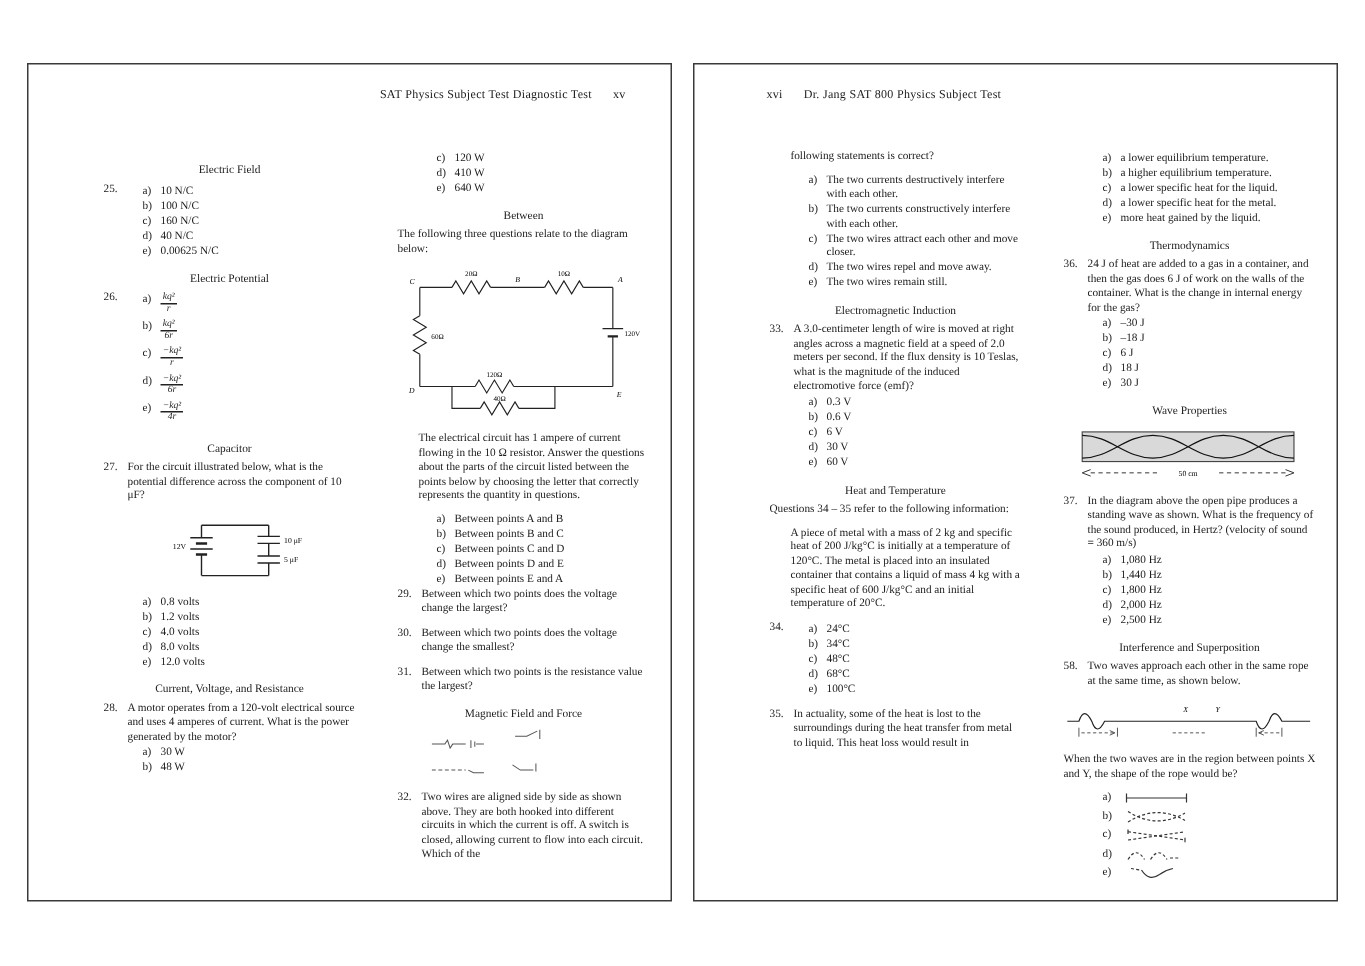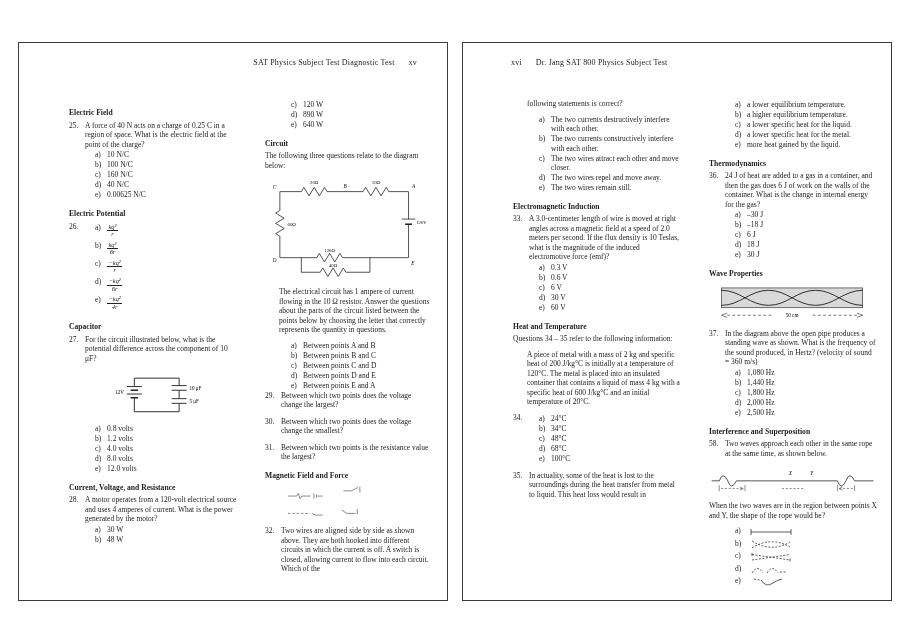--- a/index.html
+++ b/index.html
@@ -9,21 +9,21 @@
   .page{position:absolute;top:42px;width:430px;height:559px;background:#fff;
     border:1px solid #3a3a3a;overflow:hidden;padding-left:44px;}
   #left-page{left:18px}
   #right-page{left:462px}
   .page-header{position:absolute;top:15px;font-size:8px;letter-spacing:.2px;white-space:nowrap;}
   #left-page .page-header{right:30px}
   #right-page .page-header{left:48px}
   .page-header .gap{display:inline-block;width:14px}
   .cols{position:absolute;top:56px;left:50px;right:14px;bottom:6px;display:flex;gap:28px;}
   .col{width:50%;min-width:0;font-size:7.5px;line-height:9.5px;}
-  .sec-heading{text-align:left;font-weight:bold;font-size:7.6px;margin:9px 0 3px;}
+  .sec-heading{text-align:center;font-weight:normal;font-size:7.6px;margin:9px 0 3px;}
   .para{margin:0 0 6px 14px;}
   .para.flush{margin-left:0;}
   .question{display:flex;margin:0 0 7px 0;justify-content:flex-end;}
   .qnum{flex:none;width:13px;margin-right:3px;}
   .qbody{flex:1;min-width:0;}
   .opts{margin-top:1px;}
   .opt{display:flex;align-items:flex-start;margin-left:26px;margin-bottom:.5px;}
   .question .opt{margin-left:10px;}
   .letter{flex:none;width:12px;}
   .otext{flex:1;min-width:0;}
@@ -46,21 +46,20 @@
   <div class="page" id="left-page">
     <div class="page-header">
       <span>SAT Physics Subject Test Diagnostic Test</span><span class="gap"></span><span>xv</span>
     </div>
     <div class="cols">
       <div class="col" id="lp-c0">
           <div class="sec-heading">Electric Field</div>
           <div class="question">
             <span class="qnum">25.</span>
             <div class="qbody">
-              <div class="qtext">A force of 40 N acts on a charge of 0.25 C in a region of space. What is the electric field at the point of the charge?</div>
               <div class="opts">
                 <div class="opt">
                   <span class="letter">a)</span>
                   <span class="otext">10 N/C</span>
                 </div>
                 <div class="opt">
                   <span class="letter">b)</span>
                   <span class="otext">100 N/C</span>
                 </div>
                 <div class="opt">
@@ -181,28 +180,28 @@
           </div>
         </div>
       <div class="col" id="lp-c1">
           <div class="opts opts-block">
             <div class="opt">
               <span class="letter">c)</span>
               <span class="otext">120 W</span>
             </div>
             <div class="opt">
               <span class="letter">d)</span>
-              <span class="otext">890 W</span>
+              <span class="otext">410 W</span>
             </div>
             <div class="opt">
               <span class="letter">e)</span>
               <span class="otext">640 W</span>
             </div>
           </div>
-          <div class="sec-heading">Circuit</div>
+          <div class="sec-heading">Between</div>
           <div class="para flush">The following three questions relate to the diagram below:</div>
           <div class="diagram dg-main_circuit">
   <svg width="163" height="105" viewBox="0 0 190 122">
     <g stroke="#222" stroke-width="0.9" fill="none">
       <path d="M15,18 H40 M70,18 H112 M142,18 H165"></path>
       <path d="M40,18 l3,-5 l6,10 l6,-10 l6,10 l6,-10 l3,5"></path>
       <path d="M112,18 l3,-5 l6,10 l6,-10 l6,10 l6,-10 l3,5"></path>
       <path d="M165,18 V50 M165,56 V95"></path>
       <path d="M157,50 H173"></path>
       <path d="M161,56 H169" stroke-width="1.8"></path>

